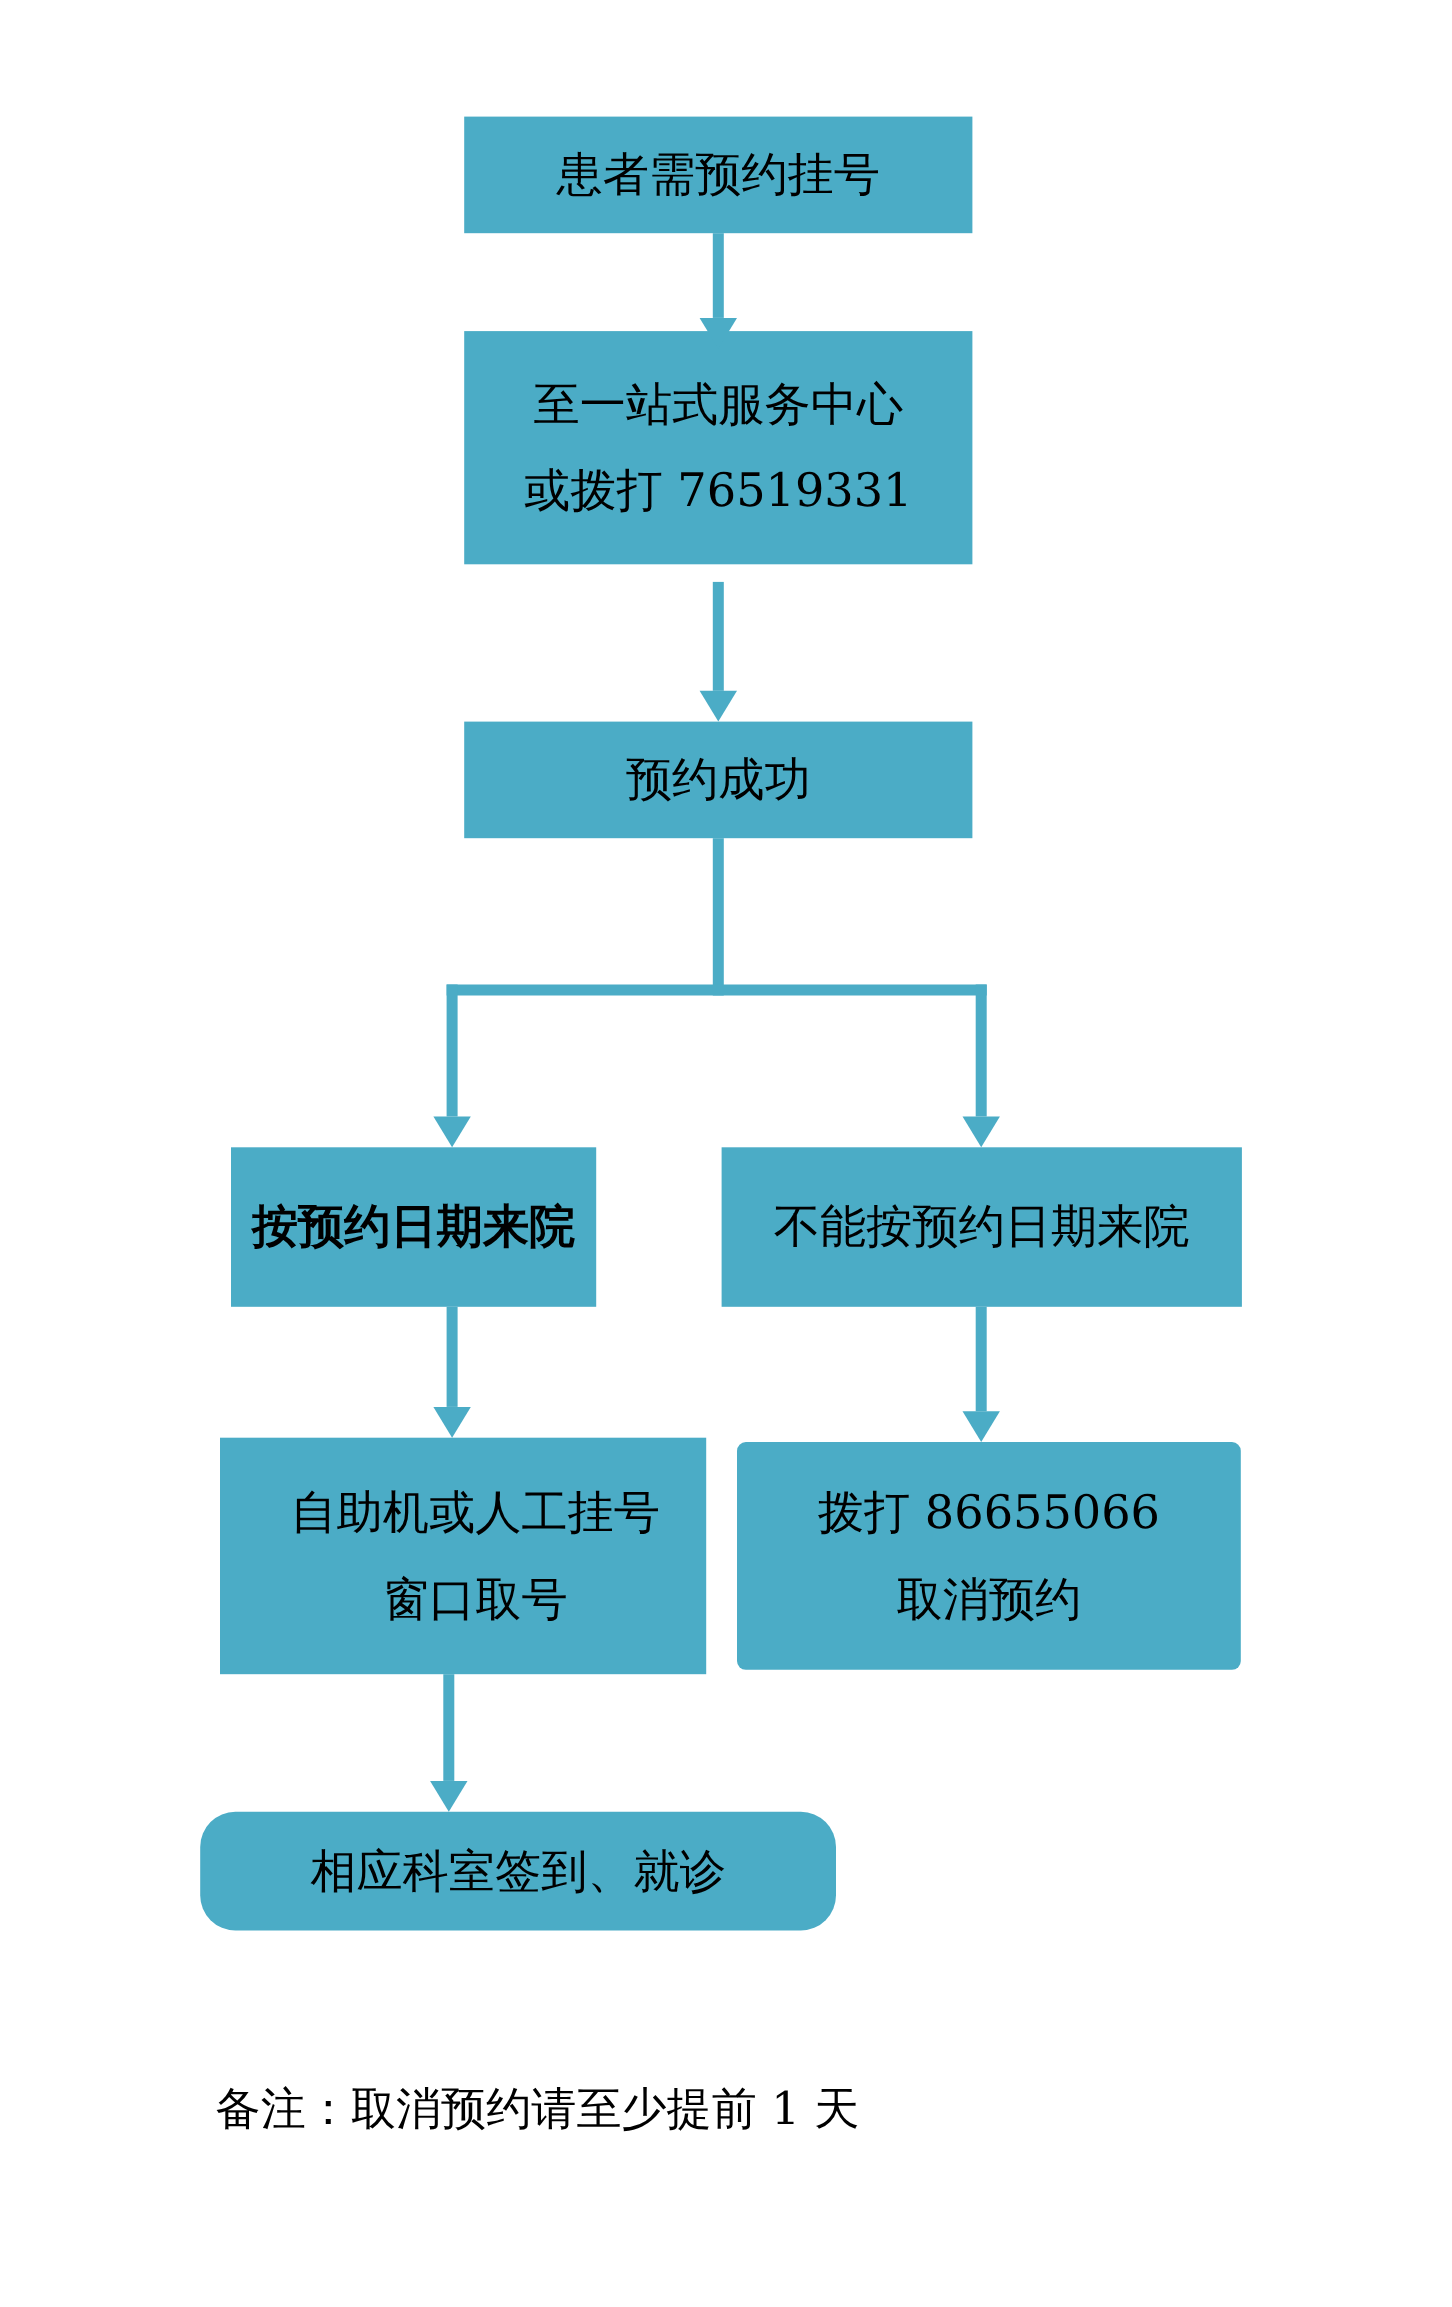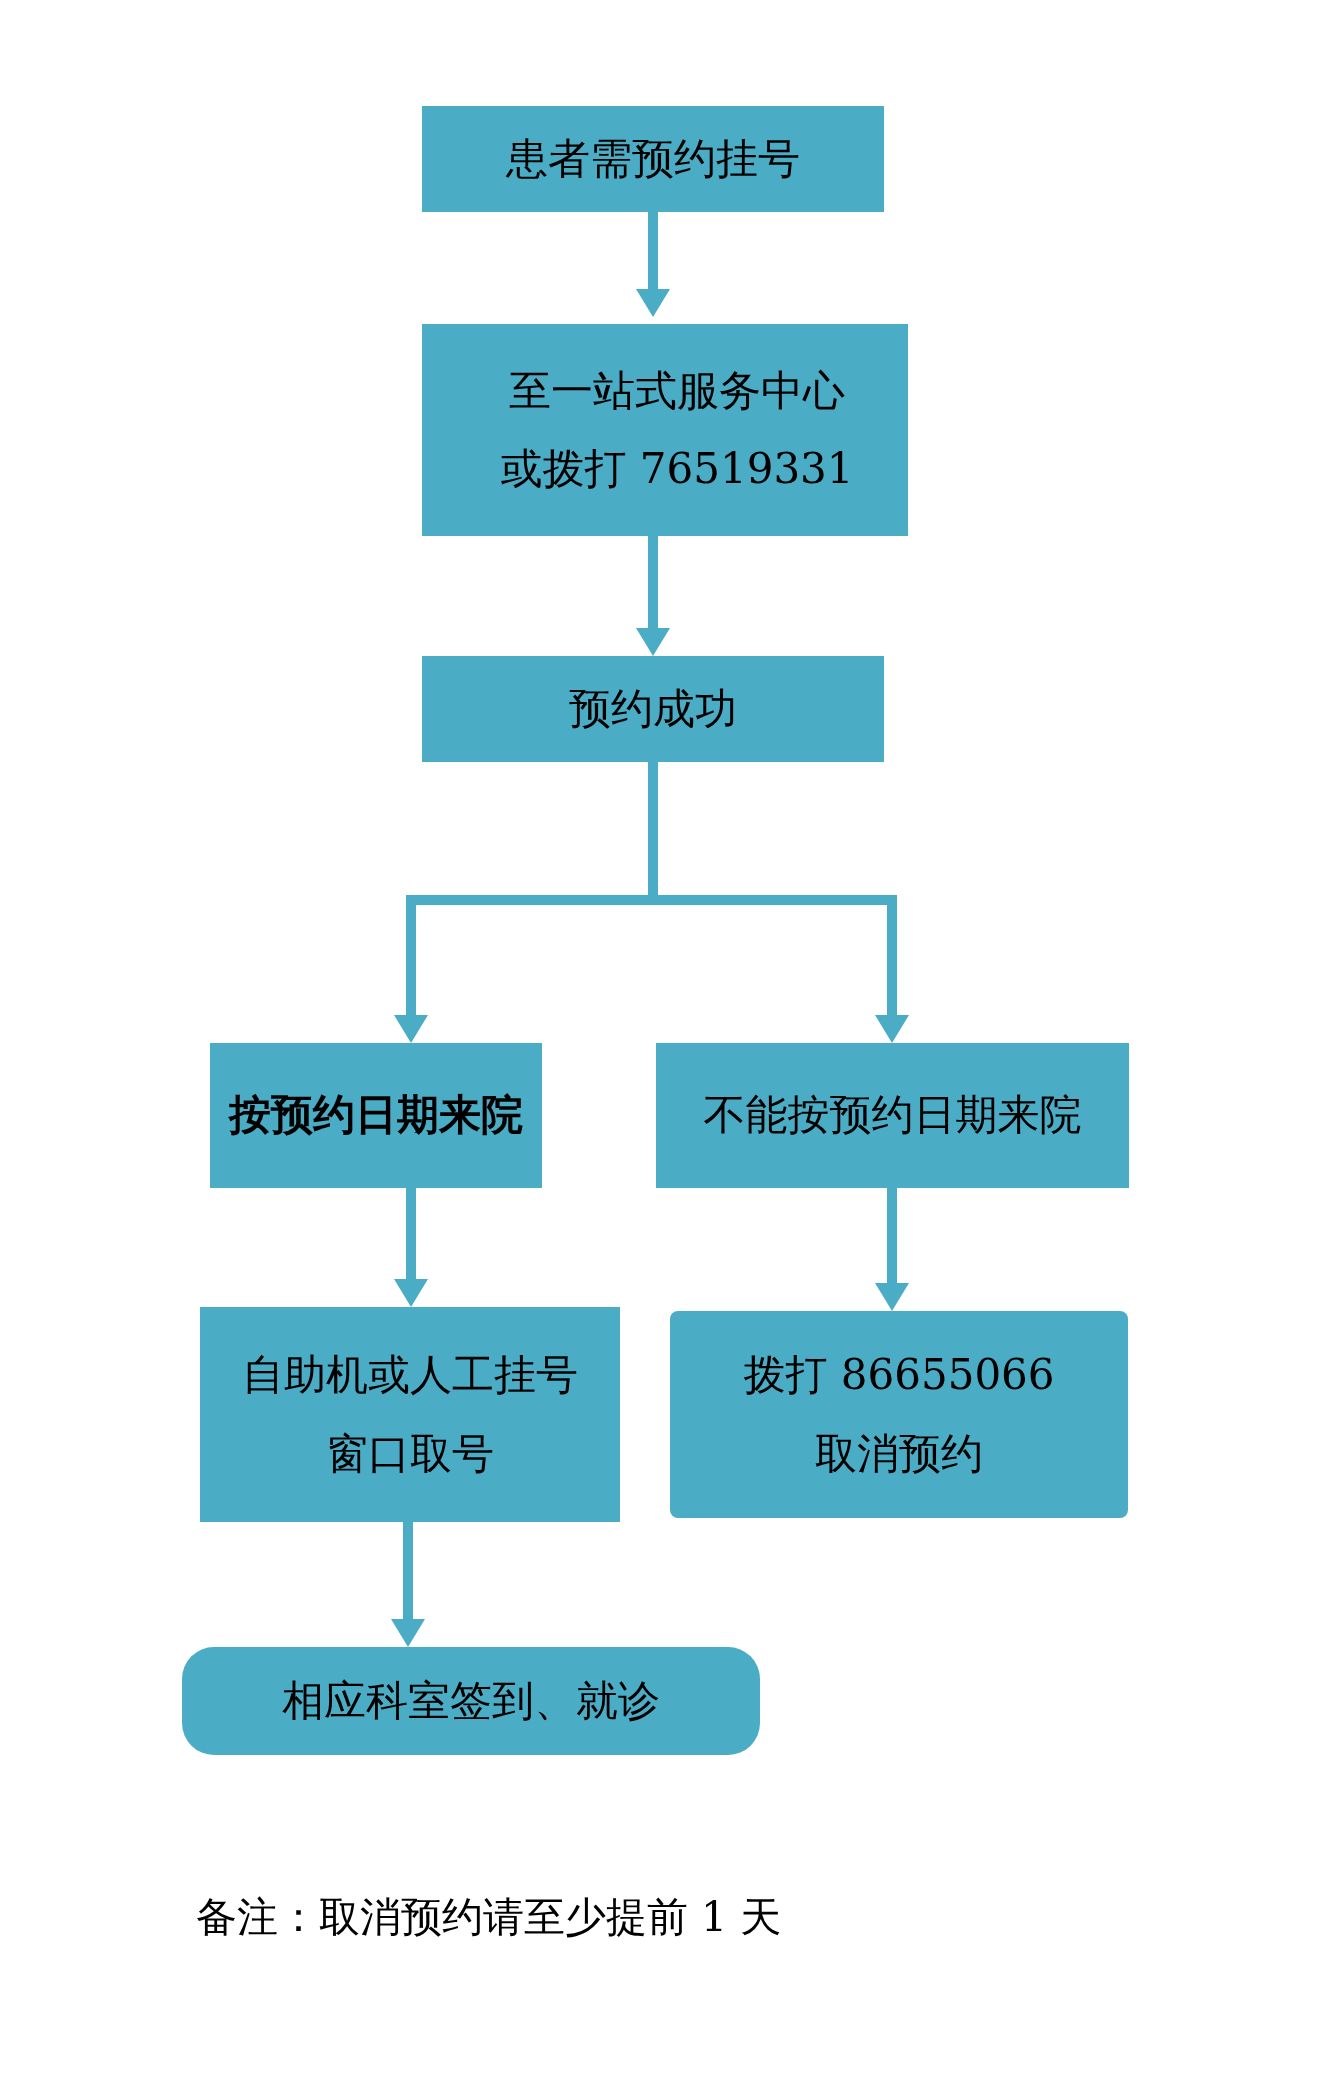--- a/index.html
+++ b/index.html
@@ -28,25 +28,25 @@
     text-align:center;
     font-size:42px;
     line-height:1.05;
     color:var(--ink);
   }
   .rounded{border-radius:8px;}
   .rounded-sm{border-radius:32px;}
 
   
   .n-start          {left:422px; top:106px;  width:462px; height:106px;}
-  .n-service-center {left:422px; top:324px;  width:462px; height:212px;padding-left:24px;}
+  .n-service-center {left:422px; top:301px;  width:462px; height:212px;}
   .n-success        {left:422px; top:656px;  width:462px; height:106px;}
   .n-on-date        {left:210px; top:1043px; width:332px; height:145px;font-weight:bold;}
   .n-not-on-date    {left:656px; top:1043px; width:473px; height:145px;}
-  .n-get-number     {left:200px; top:1307px; width:420px; height:215px;}
+  .n-get-number     {left:200px; top:1307px; width:420px; height:215px;padding-left:22px;}
   .n-cancel         {left:670px; top:1311px; width:458px; height:207px;}
   .n-checkin        {left:182px; top:1647px; width:578px; height:108px;}
 
   
   .stem{position:absolute; background:var(--accent);}
   .head{
     position:absolute; width:0; height:0;
     border-left:17px solid transparent;
     border-right:17px solid transparent;
     border-top:28px solid var(--accent);

